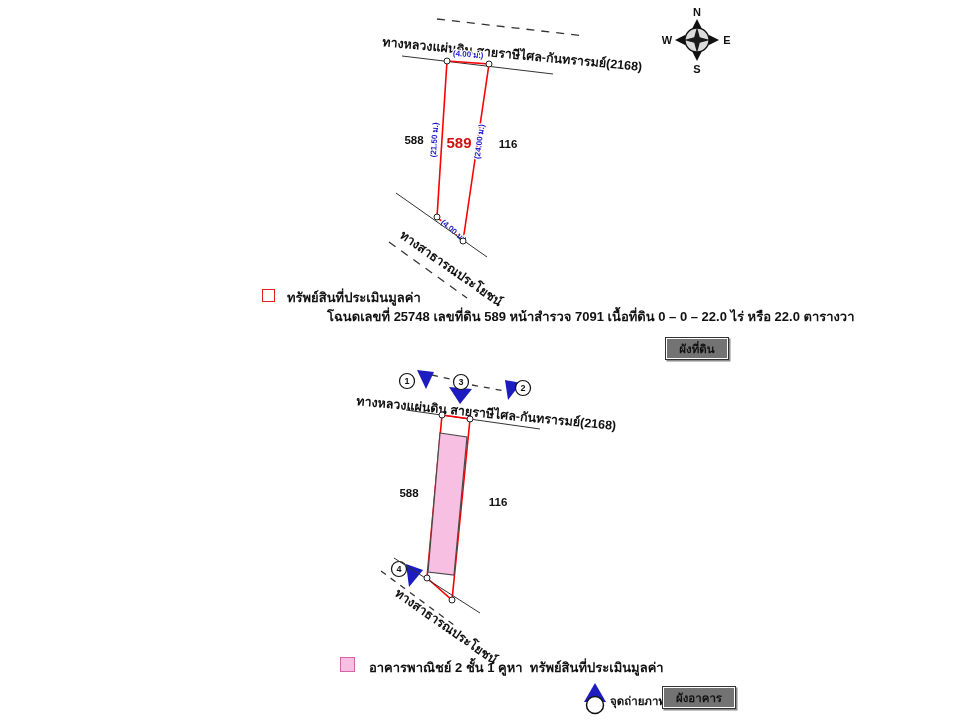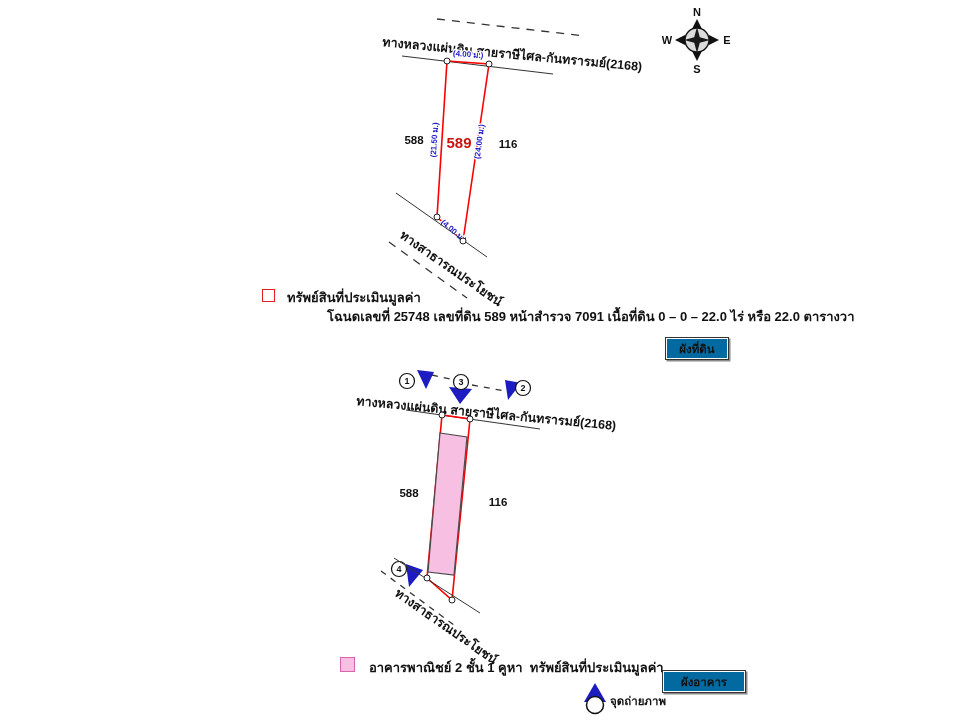--- a/index.html
+++ b/index.html
@@ -10,21 +10,21 @@
   .road-label{font-size:12.5px;}
   .neighbor{font-size:11.5px;}
   .dim{font-size:8px;fill:#1a16c8;paint-order:stroke;stroke:#ffffff;stroke-width:2.5px;}
   .plotnum{font-size:15px;fill:#cc1111;}
   .camnum{font-size:9px;}
   .compass-letter{font-size:11px;}
   .abs{position:absolute;}
   .bold12{font-size:13px;font-weight:bold;white-space:pre;}
   .swatch{position:absolute;box-sizing:border-box;}
   .btn{position:absolute;box-sizing:border-box;display:flex;align-items:center;justify-content:center;
-       background:#0369a1;border:1.2px solid #333;box-shadow:1.5px 1.5px 0 #8a8a8a, inset 0 0 0 1px #ffffff;
+       background:#737373;border:1.2px solid #333;box-shadow:1.5px 1.5px 0 #8a8a8a, inset 0 0 0 1px #ffffff;
        font-size:11.5px;font-weight:bold;cursor:pointer;}
 </style>
 </head>
 <body>
 
 <div class="page">
 
   <svg width="960" height="720" viewBox="0 0 960 720">
 
     <g>
@@ -114,15 +114,15 @@
 
   <div class="swatch" style="left:340px;top:657px;width:15px;height:15px;border:1.5px solid #d863a8;background:#f7bfe2;"></div>
   <div class="abs bold12" style="left:369px;top:657px;">อาคารพาณิชย์ 2 ชั้น 1 คูหา  ทรัพย์สินที่ประเมินมูลค่า</div>
 
   <svg class="abs" style="left:582px;top:681px;" width="26" height="34" viewBox="0 0 26 34">
     <polygon points="13,2 2,21 24,21" fill="#1c1cc0"></polygon>
     <circle cx="13" cy="24" r="8.5" fill="#fff" stroke="#111" stroke-width="1.5"></circle>
   </svg>
   <div class="abs" style="left:610px;top:692px;font-size:11.5px;font-weight:bold;">จุดถ่ายภาพ</div>
 
-  <div class="btn" style="left:662px;top:670px;width:84px;height:23px;">ผังอาคาร</div>
+  <div class="btn" style="left:662px;top:686px;width:74px;height:23px;">ผังอาคาร</div>
 
 </div>
 
 </body></html>

